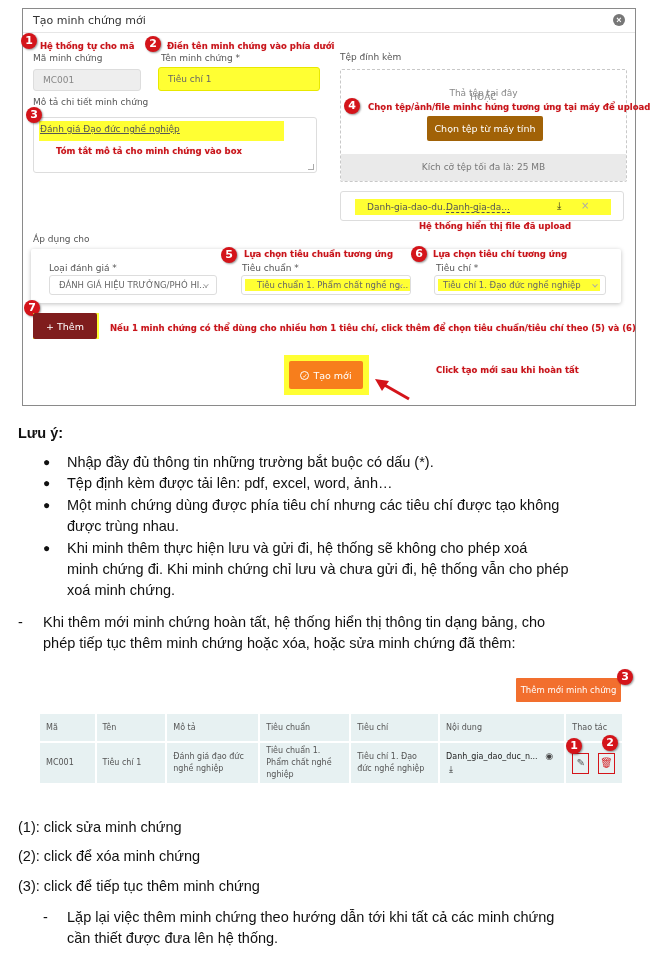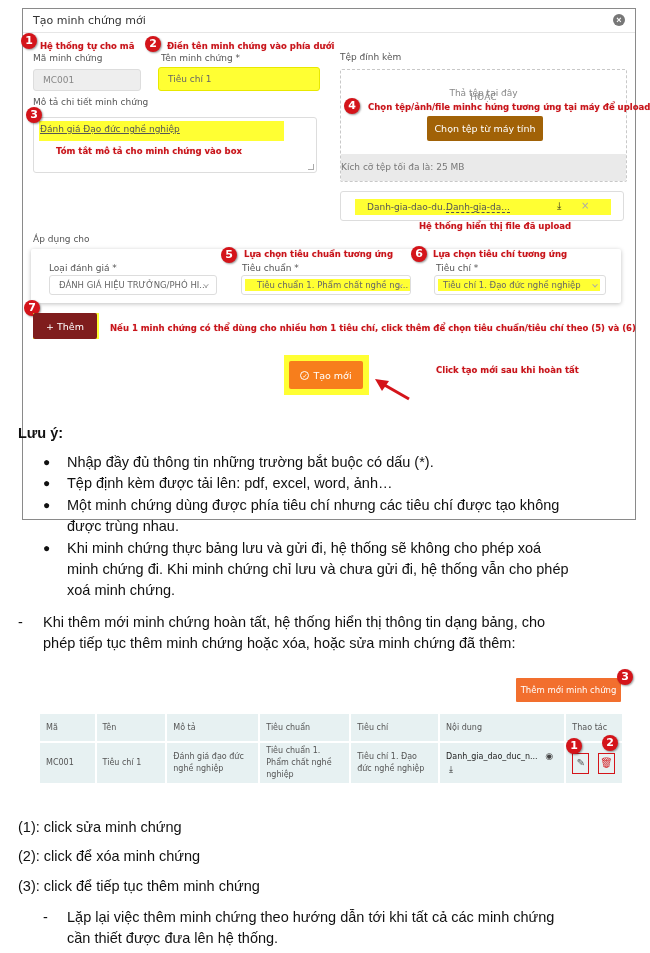--- a/index.html
+++ b/index.html
@@ -1,38 +1,38 @@
 <!DOCTYPE html>
 <html><head>
 <meta charset="utf-8">
 <style>
   * { box-sizing: border-box; margin: 0; padding: 0; }
   html, body { width: 650px; height: 953px; background: #fff; overflow: hidden; }
   body { font-family: "Liberation Sans", sans-serif; color: #111; position: relative; }
 
   
-  .modal { position: absolute; left: 22px; top: 8px; width: 614px; height: 512px; border: 1px solid #8a8a8a; background: #fff; }
+  .modal { position: absolute; left: 22px; top: 8px; width: 614px; height: 398px; border: 1px solid #8a8a8a; background: #fff; }
   .modal-header { height: 24px; border-bottom: 1px solid #e6e6e6; position: relative; }
   .modal-title { position: absolute; left: 10px; top: 5px; font-size: 11px; color: #333; font-family: "DejaVu Sans", sans-serif; }
   .close-btn { position: absolute; right: 10px; top: 5px; width: 12px; height: 12px; border-radius: 50%; background: #777; color: #fff; font-size: 9px; line-height: 12px; text-align: center; font-weight: bold; }
 
   .anno-num { position: absolute; width: 16px; height: 16px; border-radius: 50%; background: #d4141a; color: #fff; font-size: 11px; font-weight: bold; text-align: center; line-height: 16px; box-shadow: 1px 1px 2px rgba(0,0,0,.4); font-family: "DejaVu Sans", sans-serif; }
   .anno-text { position: absolute; color: #c8141a; font-size: 8.5px; font-weight: bold; white-space: nowrap; font-family: "DejaVu Sans", sans-serif; text-shadow: 0 0 1px rgba(200,20,26,.3); }
   .lbl { position: absolute; font-size: 9px; color: #555; font-family: "DejaVu Sans", sans-serif; white-space: nowrap; }
   .field { position: absolute; border: 1px solid #ddd; border-radius: 3px; font-size: 9px; color: #666; padding-left: 9px; display: flex; align-items: center; font-family: "DejaVu Sans", sans-serif; white-space: nowrap; overflow: hidden; }
   .field.disabled { background: #eee; color: #888; }
   .hl { background: #ffff33; }
   .hl-box { position: absolute; background: #ffff33; }
 
   .textarea { position: absolute; border: 1px solid #ddd; border-radius: 3px; background: #fff; }
   .resize { position: absolute; right: 2px; bottom: 2px; width: 6px; height: 6px; border-right: 1px solid #aaa; border-bottom: 1px solid #aaa; transform: skewX(-0deg); }
 
   .dropzone { position: absolute; border: 1px dashed #c8c8c8; border-radius: 2px; background: #fff; }
   .dz-text { position: absolute; width: 100%; text-align: center; font-size: 9px; color: #888; font-family: "DejaVu Sans", sans-serif; }
-  .dz-footer { position: absolute; left: 0; right: 0; bottom: 0; height: 27px; background: #eaeaea; text-align: left; font-size: 9px; color: #777; line-height: 27px; font-family: "DejaVu Sans", sans-serif; }
+  .dz-footer { position: absolute; left: 0; right: 0; bottom: 0; height: 27px; background: #eaeaea; text-align: center; font-size: 9px; color: #777; line-height: 27px; font-family: "DejaVu Sans", sans-serif; }
   .btn-orange { position: absolute; background: #a16207; color: #fff; font-size: 9.5px; text-align: center; border-radius: 2px; font-family: "DejaVu Sans", sans-serif; display: flex; align-items: center; justify-content: center; gap: 4px; }
 
   .filebox { position: absolute; border: 1px solid #ddd; border-radius: 3px; background: #fff; }
   .file-chip { position: absolute; font-size: 9px; color: #555; font-family: "DejaVu Sans", sans-serif; white-space: nowrap; }
   .file-link { border-bottom: 1px dashed #555; text-align: center; }
 
   .apply-card { position: absolute; background: #fff; box-shadow: 0 1px 4px rgba(0,0,0,.25); border-radius: 2px; }
   .select-arrow { position: absolute; right: 8px; top: 50%; transform: translateY(-60%) rotate(45deg); width: 4px; height: 4px; border-right: 1px solid #aaa; border-bottom: 1px solid #aaa; }
 
   .arrow-red { position: absolute; }
@@ -156,21 +156,21 @@
   <span class="bullet-dot">●</span>
   <span>Tệp định kèm được tải lên: pdf, excel, word, ảnh…</span>
 </div>
 <div class="bullet-row doc" style="top:495px;">
   <span class="bullet-dot">●</span>
   <span>Một minh chứng dùng được phía tiêu chí nhưng các tiêu chí được tạo không</span>
 </div>
 <div class="doc" style="left:67px;top:516px;">được trùng nhau.</div>
 <div class="bullet-row doc" style="top:538px;">
   <span class="bullet-dot">●</span>
-  <span>Khi minh chứng thực bảng lưu và gửi đi, hệ thống sẽ không cho phép xoá</span>
+  <span>Khi minh thêm thực hiện lưu và gửi đi, hệ thống sẽ không cho phép xoá</span>
 </div>
 <div class="doc" style="left:67px;top:559px;">minh chứng đi. Khi minh chứng chỉ lưu và chưa gửi đi, hệ thống vẫn cho phép</div>
 <div class="doc" style="left:67px;top:580px;">xoá minh chứng.</div>
 
 <div class="dash" style="left:18px;top:612px;">-</div>
 <div class="doc" style="left:43px;top:612px;">Khi thêm mới minh chứng hoàn tất, hệ thống hiển thị thông tin dạng bảng, cho</div>
 <div class="doc" style="left:43px;top:633px;">phép tiếp tục thêm minh chứng hoặc xóa, hoặc sửa minh chứng đã thêm:</div>
 
 <div class="btn-add-ev">Thêm mới minh chứng</div>
 <span class="anno-num" style="left:617px;top:669px;">3</span>

